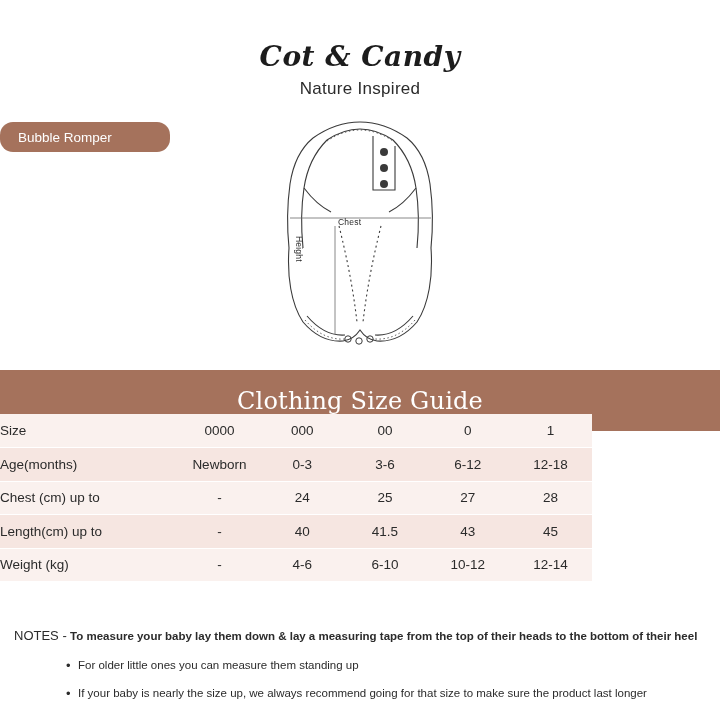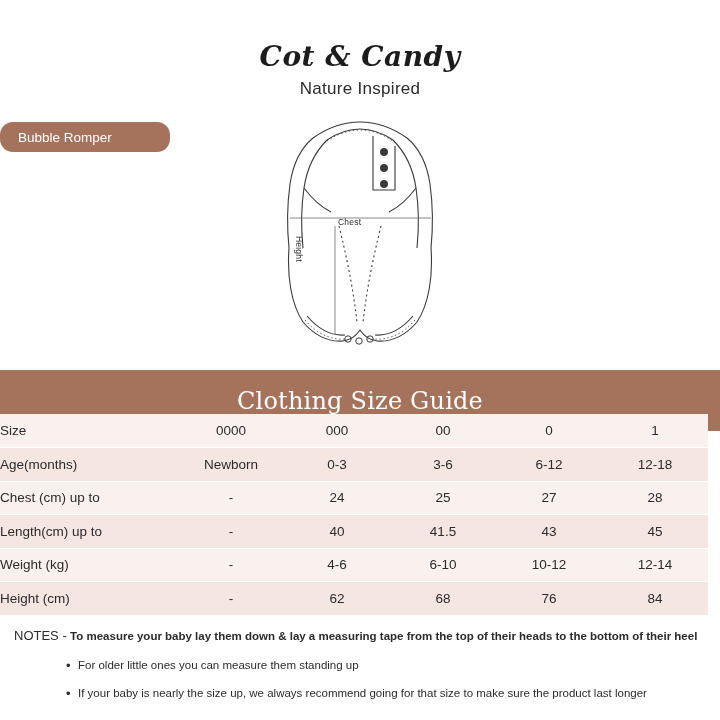--- a/index.html
+++ b/index.html
@@ -90,21 +90,21 @@
     letter-spacing: .2px;
   }
 
   
   .table-wrap {
     position: absolute;
     top: 414px; left: 0;
     width: 720px;
   }
   table.size-table {
-    width: 708px;
+    width: 592px;
     border-collapse: collapse;
     table-layout: fixed;
   }
   table.size-table td {
     height: 33.5px;
     font-size: 13.5px;
     color: #2b2b2b;
     border-bottom: 1px solid #ffffff;
     padding: 0;
   }
@@ -259,28 +259,20 @@
           <td class="val">45</td>
         </tr>
         <tr class="odd">
           <td class="rowhead">Weight (kg)</td>
           <td class="val">-</td>
           <td class="val">4-6</td>
           <td class="val">6-10</td>
           <td class="val">10-12</td>
           <td class="val">12-14</td>
         </tr>
-        <tr class="even">
-          <td class="rowhead">Height (cm)</td>
-          <td class="val">-</td>
-          <td class="val">62</td>
-          <td class="val">68</td>
-          <td class="val">76</td>
-          <td class="val">84</td>
-        </tr>
       </tbody>
     </table>
   </div>
 
   <div class="notes">
     <div class="notes-line">
       <span class="notes-label">NOTES -</span>
       <span class="notes-lead">To measure your baby lay them down &amp; lay a measuring tape from the top of their heads to the bottom of their heel</span>
     </div>
     <ul class="bullets">

